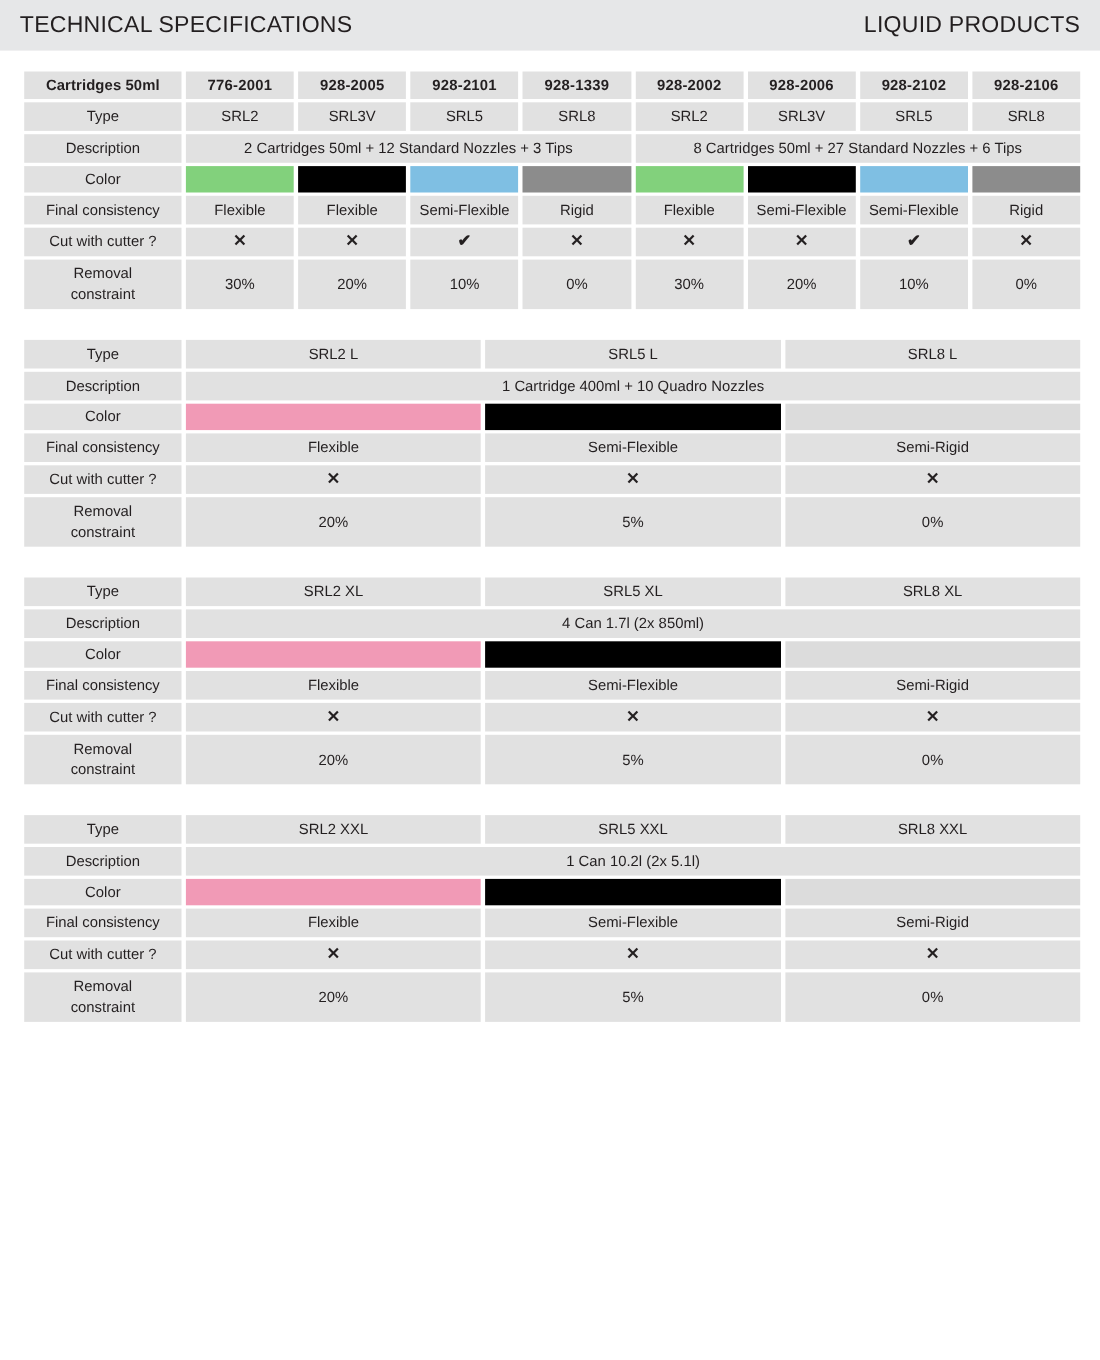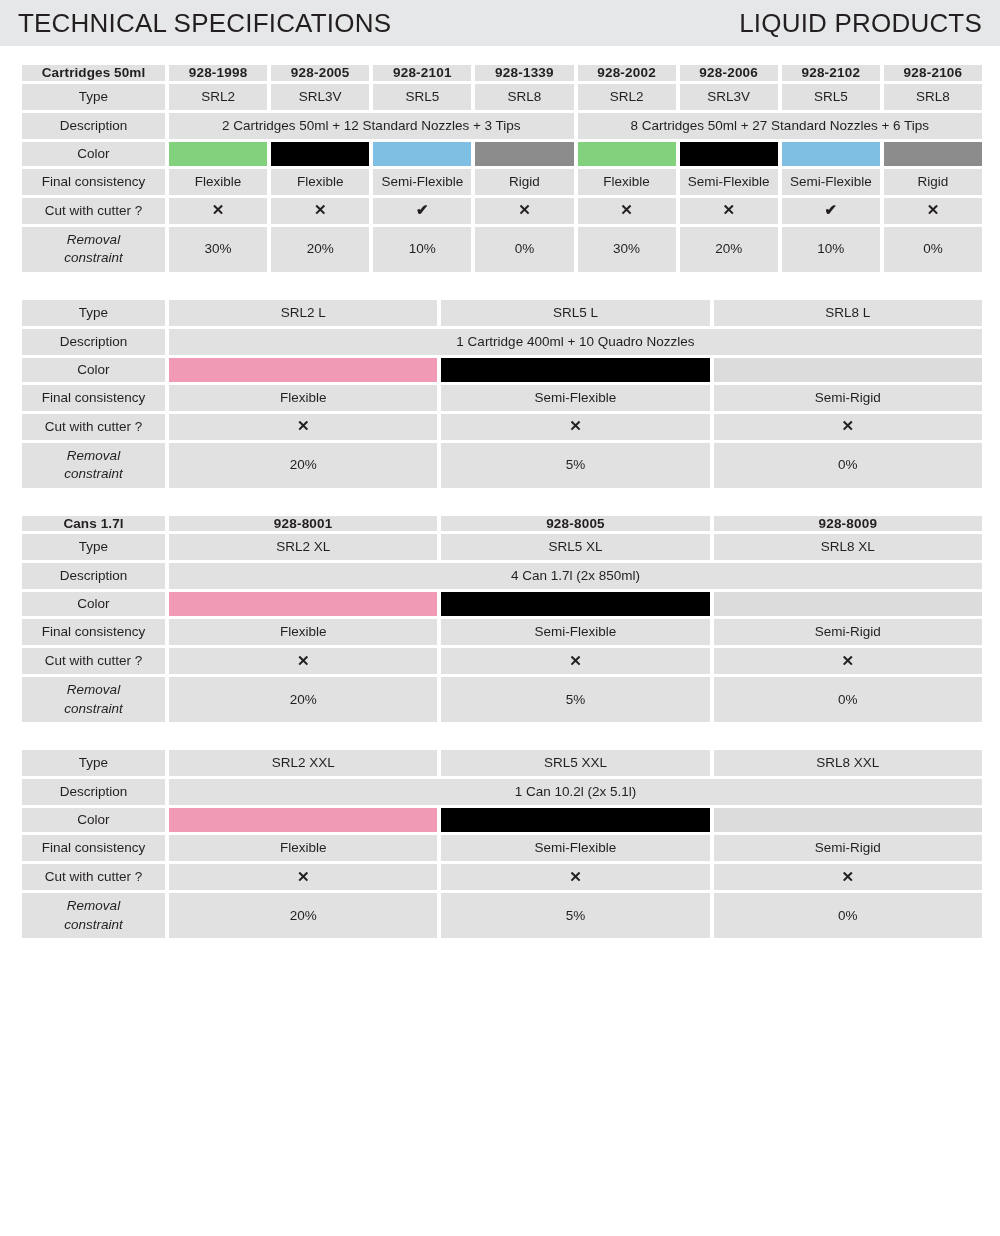--- a/index.html
+++ b/index.html
@@ -15,21 +15,21 @@
   .page-header{
     height:46px;
     background:#e6e7e8;
     display:flex;
     align-items:center;
     justify-content:space-between;
     padding:0 18px;
     box-sizing:border-box;
   }
   .page-header .ttl{
-    font-size:26px;
+    font-size:21px;
     letter-spacing:.2px;
     color:#231f20;
     font-weight:400;
     white-space:nowrap;
   }
 
   
   .sections{padding:0 18px;box-sizing:border-box;}
   .section{margin-top:22px;}
   .section:first-child{margin-top:16px;}
@@ -53,21 +53,21 @@
 
   
   td.lbl{
     background:#e1e1e1;
     text-align:left;
     padding-left:14px;
     font-size:13.5px;
     color:#231f20;
     width:143px;
   }
-  td.lbl.two-line{line-height:1.35;font-style:italic;}
+  td.lbl.two-line{line-height:1.35;}
 
   
   td.sect-title{
     background:#ffffff;
     text-align:left;
     padding-left:4px;
     font-weight:bold;
     font-size:15.5px;
     color:#000000;
     letter-spacing:.1px;
@@ -87,21 +87,21 @@
   td.sw{height:24px;padding:0;}
   td.sw.none{background:#dcdcdc;}
 
   
   td.mark{font-size:15px;font-weight:bold;}
   .glyph-x{font-size:15px;font-weight:bold;line-height:1;}
   .glyph-check{font-size:15px;font-weight:bold;line-height:1;}
 
   
   tr.tall td{height:45px;}
-  tr.hdr td{height:15px;}
+  tr.hdr td{height:25px;}
   tr.color td{height:24px;}
 </style>
 </head>
 <body>
 
 <div class="page-header">
   <div class="ttl">TECHNICAL SPECIFICATIONS</div>
   <div class="ttl">LIQUID PRODUCTS</div>
 </div>
 
@@ -115,21 +115,21 @@
           <col style="width: 98.125px;">
           <col style="width: 98.125px;">
           <col style="width: 98.125px;">
           <col style="width: 98.125px;">
           <col style="width: 98.125px;">
           <col style="width: 98.125px;">
         </colgroup>
         <tbody>
           <tr class="hdr">
             <td class="sect-title">Cartridges 50ml</td>
-            <td class="pn">928-1998</td>
+            <td class="pn">776-2001</td>
             <td class="pn">928-2005</td>
             <td class="pn">928-2101</td>
             <td class="pn">928-1339</td>
             <td class="pn">928-2002</td>
             <td class="pn">928-2006</td>
             <td class="pn">928-2102</td>
             <td class="pn">928-2106</td>
           </tr>
           <tr>
             <td class="lbl">Type</td>
@@ -248,26 +248,20 @@
     </div>
     <div class="section">
       <table class="spec">
         <colgroup>
           <col style="width: 143px;">
           <col style="width: 268.333px;">
           <col style="width: 268.333px;">
           <col style="width: 268.333px;">
         </colgroup>
         <tbody>
-          <tr class="hdr">
-            <td class="sect-title">Cans 1.7l</td>
-            <td class="pn">928-8001</td>
-            <td class="pn">928-8005</td>
-            <td class="pn">928-8009</td>
-          </tr>
           <tr>
             <td class="lbl">Type</td>
             <td>SRL2 XL</td>
             <td>SRL5 XL</td>
             <td>SRL8 XL</td>
           </tr>
           <tr>
             <td class="lbl">Description</td>
             <td colspan="3">4 Can 1.7l (2x 850ml)</td>
           </tr>

